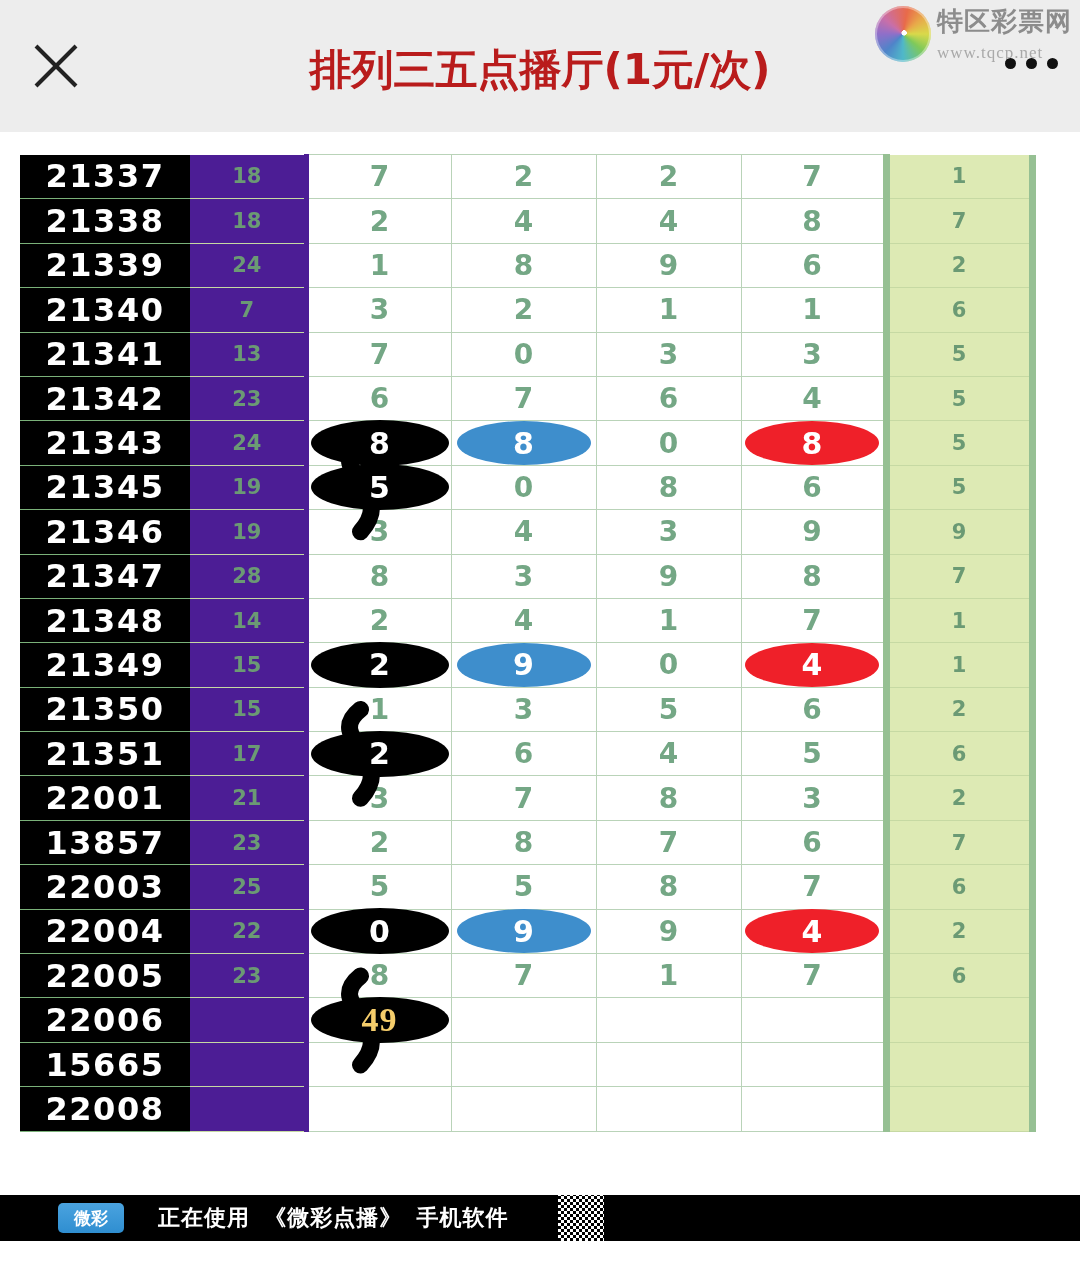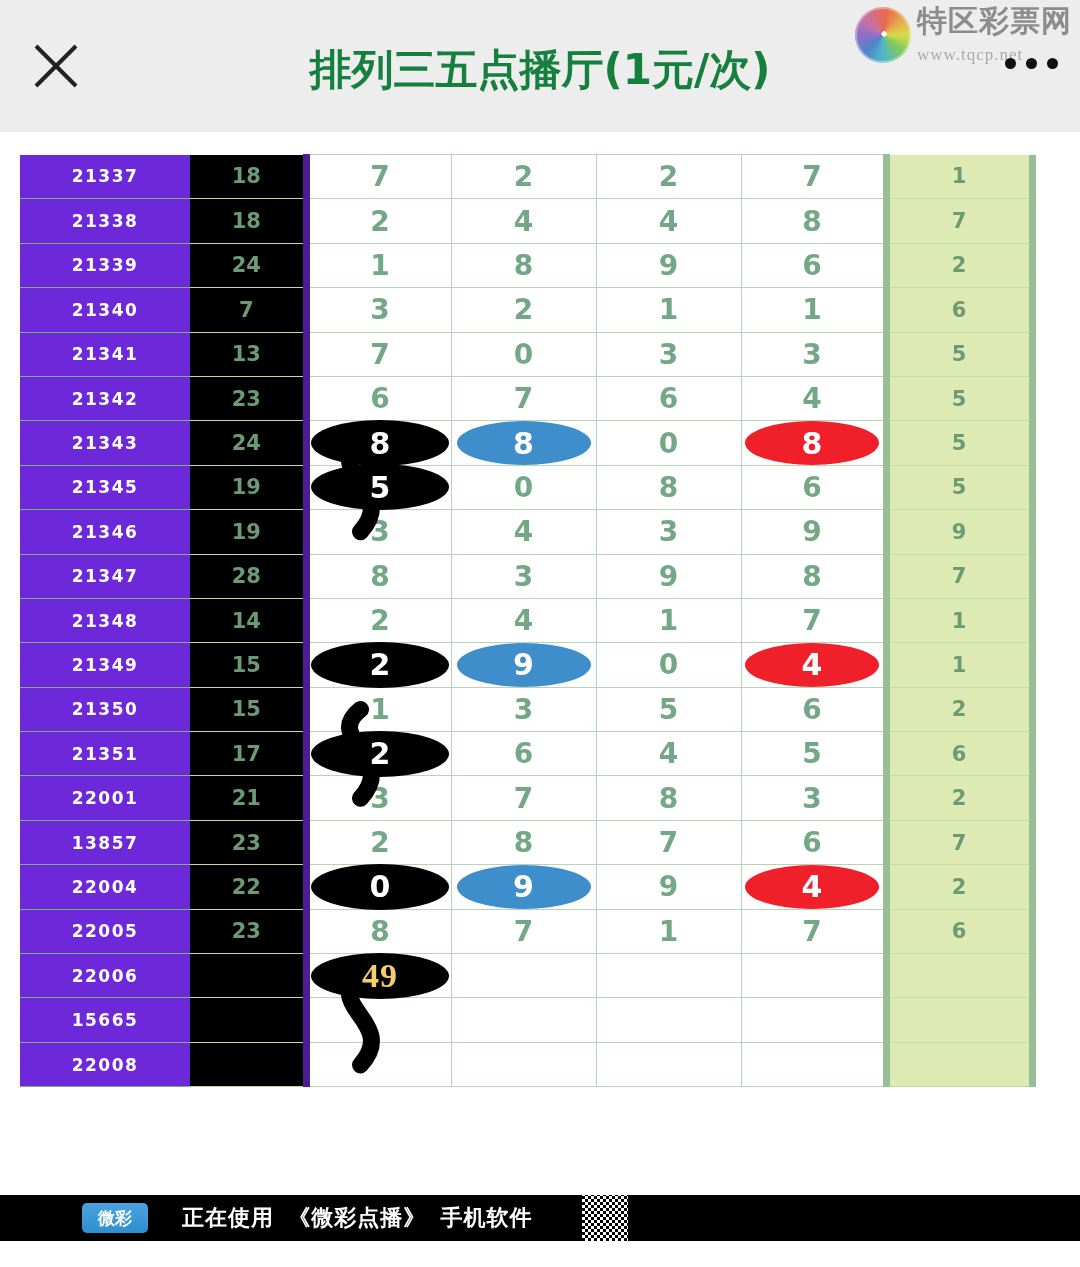--- a/index.html
+++ b/index.html
@@ -19,42 +19,42 @@
   }
   #close-btn {
     position: absolute; left: 30px; top: 40px;
     width: 52px; height: 52px;
     cursor: pointer;
   }
   #close-btn svg { display: block; }
   #header-title {
     position: absolute; left: 0; right: 0; top: 42px;
     text-align: center;
-    font-size: 42px; font-weight: 700; color: #15803d;
+    font-size: 42px; font-weight: 700; color: #b91c1c;
     letter-spacing: 0px;
     font-family: "DejaVu Sans", "Liberation Sans", sans-serif;
   }
   #wm {
     position: absolute; right: 8px; top: 6px;
     display: flex; align-items: center; gap: 6px;
   }
   #wm-spiral {
     width: 56px; height: 56px; border-radius: 50%;
     background:
       radial-gradient(circle at 52% 48%, #ffffff 0 6%, rgba(255,255,255,0) 7%),
       conic-gradient(from 10deg,
         #e86a4a 0deg, #e8a84a 40deg, #d9d94a 80deg,
         #7fc95a 120deg, #4fb8c9 170deg, #4f84c9 215deg,
         #8f6fc9 260deg, #c96fa8 300deg, #e86a4a 360deg);
     box-shadow: inset 0 0 0 2px rgba(255,255,255,.35);
     flex: 0 0 auto;
   }
   #wm-text { line-height: 1; }
   #wm-name {
-    font-size: 30px; font-weight: 700; color: #8c8c8c;
+    font-size: 26px; font-weight: 700; color: #8c8c8c;
     font-family: "DejaVu Sans", "Liberation Sans", sans-serif;
     letter-spacing: 1px;
   }
   #wm-url {
     font-size: 17px; color: #a9a9a9; letter-spacing: 1px;
     font-family: "Liberation Serif", serif;
     margin-top: 10px;
   }
   #more-btn {
     position: absolute; right: 22px; top: 58px;
@@ -85,32 +85,32 @@
     font-family: "DejaVu Sans", "Liberation Sans", sans-serif;
     position: relative;
     padding: 0;
   }
   col.c-issue { width: 170px; }
   col.c-sum   { width: 116px; }
   col.c-d     { width: 145px; }
   col.c-tail  { width: 146px; }
 
   td.issue {
-    background: #6d28d9;
+    background: #000000;
     color: #ffffff;
-    font-size: 17px; font-weight: 700;
+    font-size: 32px; font-weight: 700;
     letter-spacing: 1.5px;
     border-bottom: 1px solid #7ab179;
   }
   td.sum {
-    background: #000000;
+    background: #4c1d95;
     color: #6b9a74;
     font-size: 21px; font-weight: 700;
     border-bottom: 1px solid #c6d9a3;
-    border-right: 7px solid #4c1d95;
+    border-right: 5px solid #4c1d95;
   }
   td.digit {
     background: #ffffff;
     color: #74a785;
     font-size: 28px; font-weight: 700;
     border: 1px solid #b9d3b8;
   }
   td.digit.last-digit { border-right: 7px solid #96c093; }
   td.tail {
     background: #ddeab4;
@@ -142,21 +142,21 @@
     width: 1012px; height: 1022px;
     pointer-events: none; z-index: 2;
   }
 
   
   #footer {
     position: absolute; left: 0; top: 1195px;
     width: 1080px; height: 46px;
     background: #000000;
     display: flex; align-items: center;
-    padding-left: 82px;
+    padding-left: 58px;
   }
   #fb-badge {
     width: 66px; height: 30px; border-radius: 5px;
     background: linear-gradient(#4aa3df, #2f8ed0);
     color: #ffffff; font-size: 17px; font-weight: 700;
     display: flex; align-items: center; justify-content: center;
     font-family: "DejaVu Sans", "Liberation Sans", sans-serif;
     flex: 0 0 auto;
   }
   #fb-text {
@@ -369,20 +369,29 @@
         <tr>
           <td class="issue">13857</td>
           <td class="sum">23</td>
           <td class="digit">2</td>
           <td class="digit">8</td>
           <td class="digit">7</td>
           <td class="digit last-digit">6</td>
           <td class="tail">7</td>
         </tr>
         <tr>
+          <td class="issue">22003</td>
+          <td class="sum">25</td>
+          <td class="digit">5</td>
+          <td class="digit">5</td>
+          <td class="digit">8</td>
+          <td class="digit last-digit">7</td>
+          <td class="tail">6</td>
+        </tr>
+        <tr>
           <td class="issue">22004</td>
           <td class="sum">22</td>
           <td class="digit">
             <span class="pill black">0</span>
           </td>
           <td class="digit">
             <span class="pill blue">9</span>
           </td>
           <td class="digit">9</td>
           <td class="digit last-digit">

